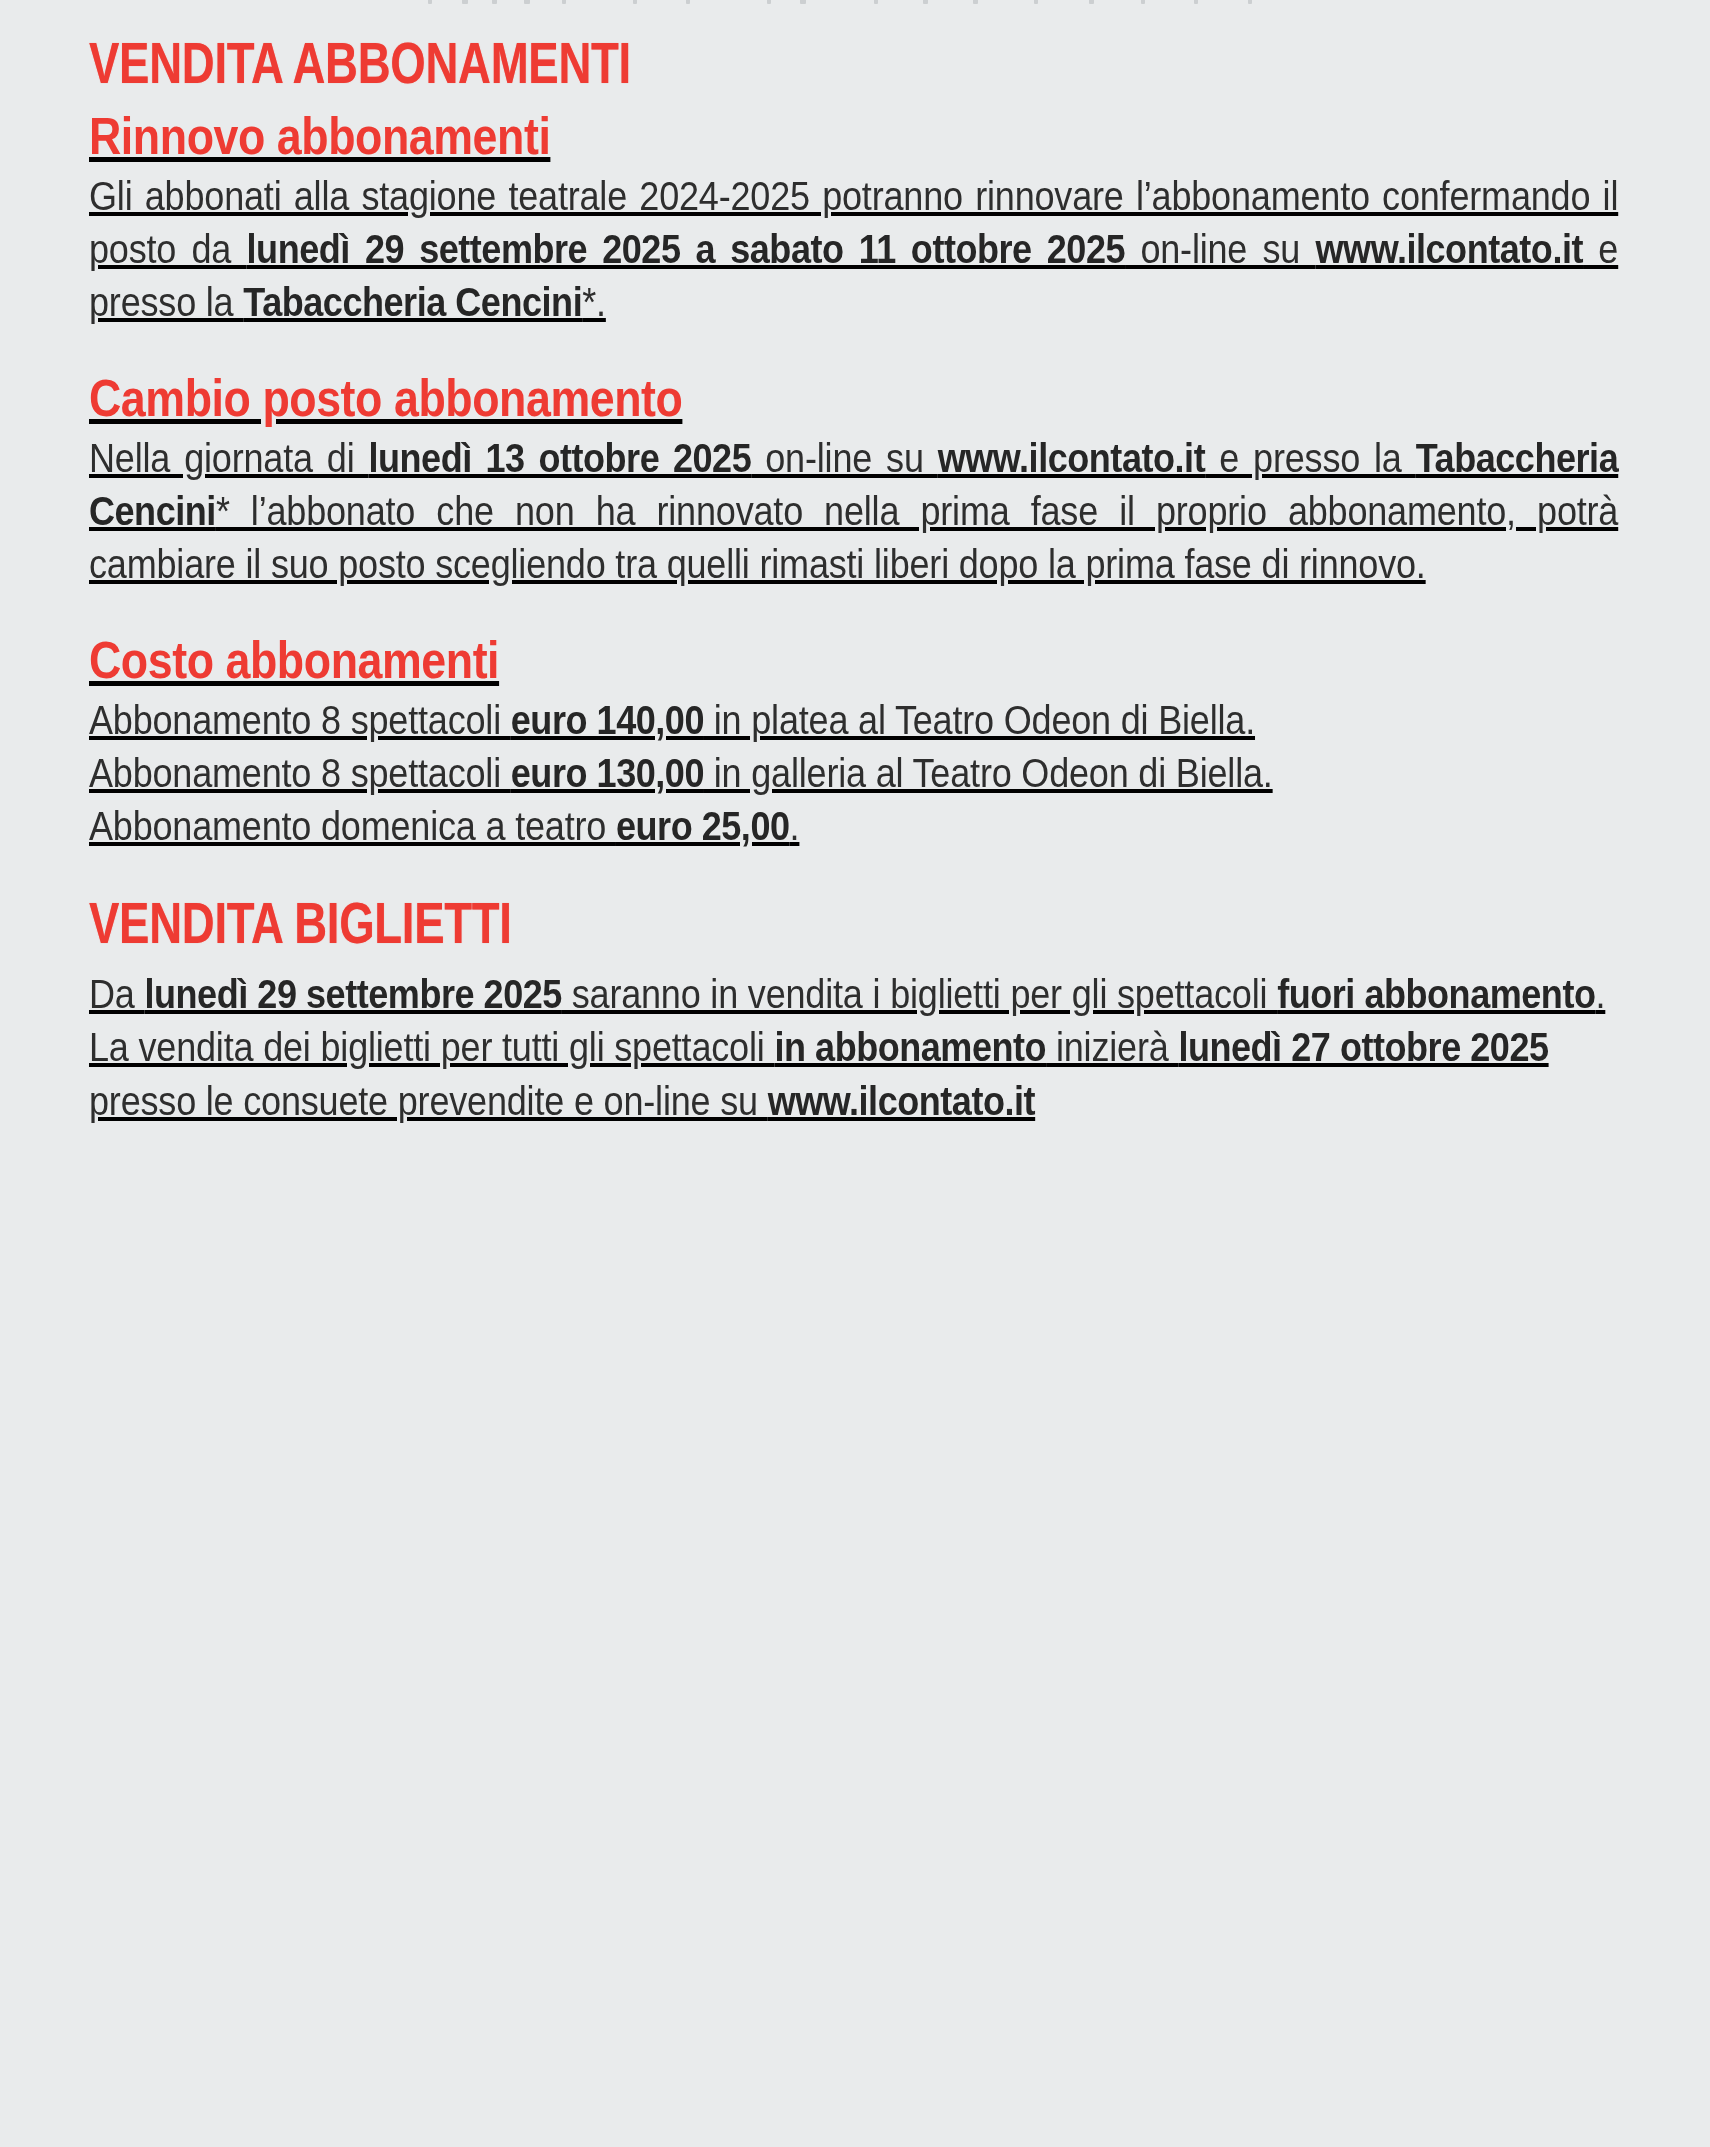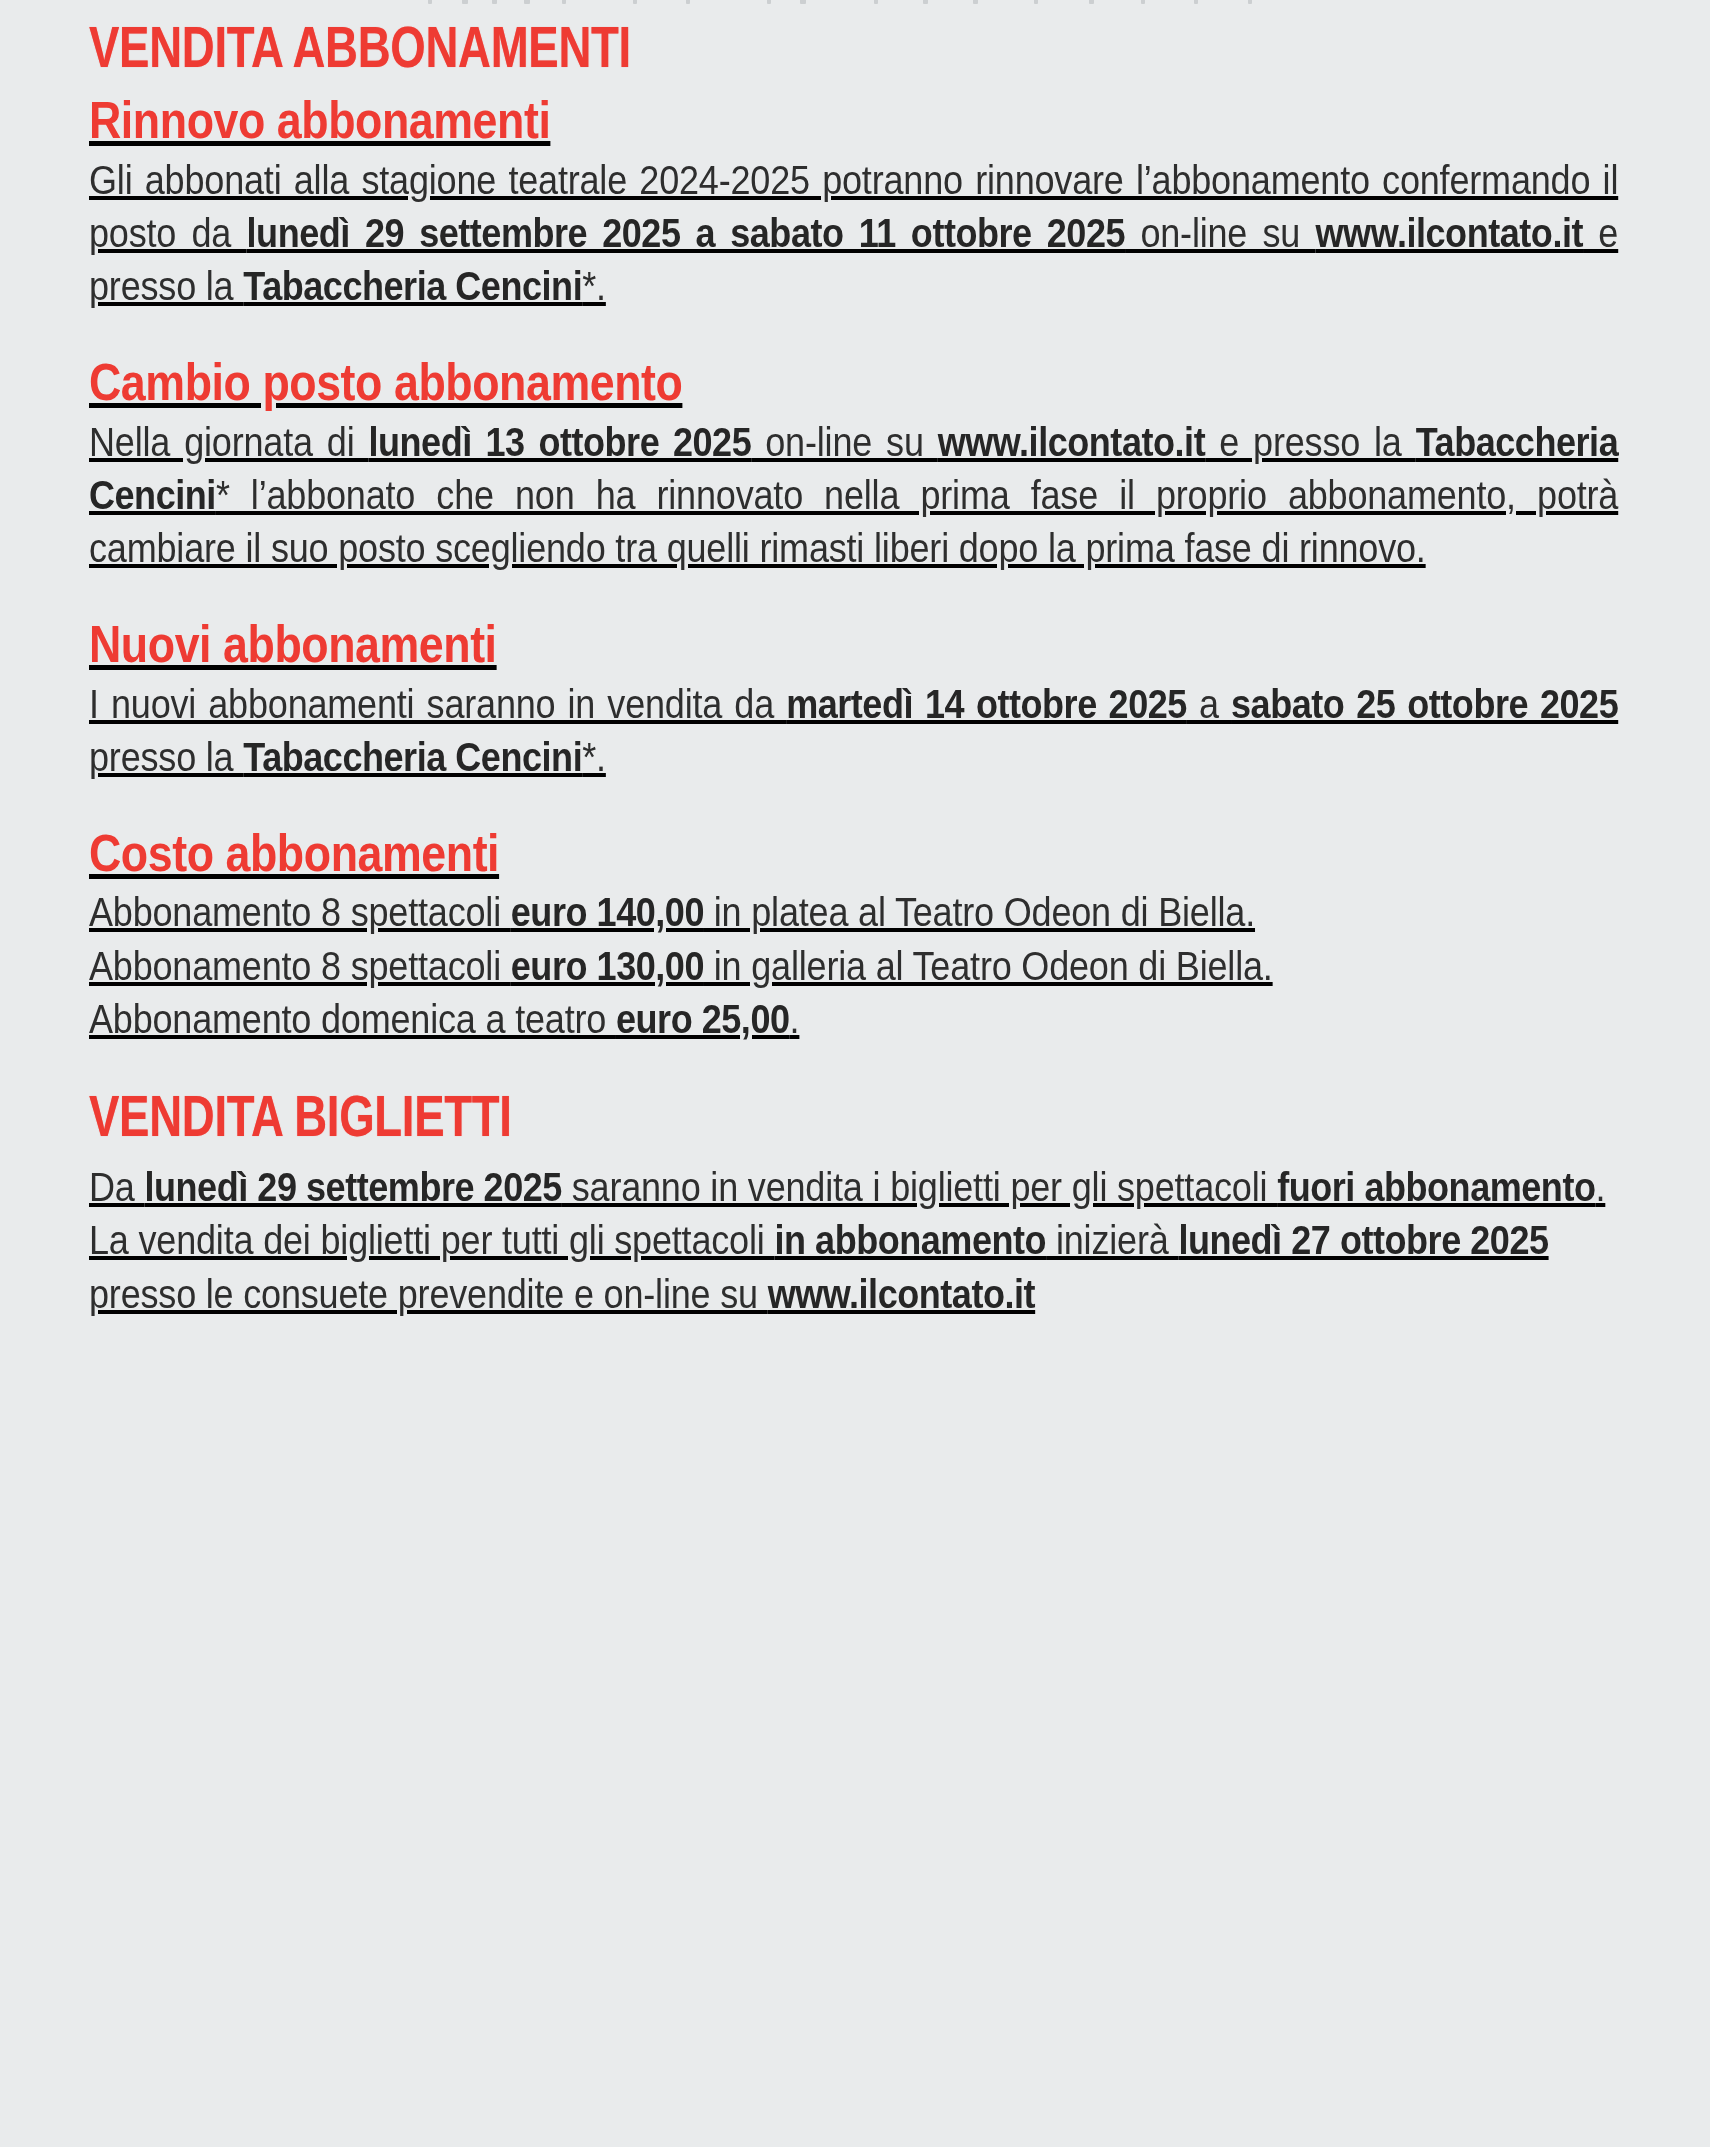--- a/index.html
+++ b/index.html
@@ -38,21 +38,21 @@
     top: -2.7px;
     display: block;
     width: 6.2px;
     height: 7.1px;
     background: #8d9094;
     border-radius: 0.9px;
   }
 
   .content {
     position: relative;
-    padding-top: 18px;
+    padding-top: 34px;
   }
 
   h1.section-title {
     margin: 0 0 16px 0;
     color: #ee3b33;
     font-family: "Liberation Sans Narrow", "Liberation Sans", sans-serif;
     font-size: 57px;
     line-height: 1.02;
     font-weight: 700;
     letter-spacing: -0.4px;
@@ -134,24 +134,20 @@
         <h1 class="section-title">VENDITA ABBONAMENTI</h1>
         <div class="block">
           <h2 class="sub-title">Rinnovo abbonamenti</h2>
           <p class="body"><span>Gli abbonati alla stagione teatrale 2024-2025 potranno rinnovare l’abbonamento confermando il posto da </span><b>lunedì 29 settembre 2025 a sabato 11 ottobre 2025</b><span> on-line su </span><b>www.ilcontato.it</b><span> e presso la </span><b>Tabaccheria Cencini</b><span>*.</span></p>
         </div>
         <div class="block">
           <h2 class="sub-title">Cambio posto abbonamento</h2>
           <p class="body"><span>Nella giornata di </span><b>lunedì 13 ottobre 2025</b><span> on-line su </span><b>www.ilcontato.it</b><span> e presso la </span><b>Tabaccheria Cencini</b><span>* l’abbonato che non ha rinnovato nella prima fase il proprio abbonamento, potrà cambiare il suo posto scegliendo tra quelli rimasti liberi dopo la prima fase di rinnovo.</span></p>
         </div>
         <div class="block">
-          <h2 class="sub-title">Nuovi abbonamenti</h2>
-          <p class="body"><span>I nuovi abbonamenti saranno in vendita da </span><b>martedì 14 ottobre 2025</b><span> a </span><b>sabato 25 ottobre 2025</b><span> presso la </span><b>Tabaccheria Cencini</b><span>*.</span></p>
-        </div>
-        <div class="block">
           <h2 class="sub-title">Costo abbonamenti</h2>
           <p class="body nojust"><span>Abbonamento 8 spettacoli </span><b>euro 140,00</b><span> in platea al Teatro Odeon di Biella.</span></p>
           <p class="body nojust"><span>Abbonamento 8 spettacoli </span><b>euro 130,00</b><span> in galleria al Teatro Odeon di Biella.</span></p>
           <p class="body nojust"><span>Abbonamento domenica a teatro </span><b>euro 25,00</b><span>.</span></p>
         </div>
       </section>
       <section>
         <h1 class="section-title">VENDITA BIGLIETTI</h1>
         <div class="block">
           <p class="body nojust"><span>Da </span><b>lunedì 29 settembre 2025</b><span> saranno in vendita i biglietti per gli spettacoli </span><b>fuori abbonamento</b><span>.</span></p>

